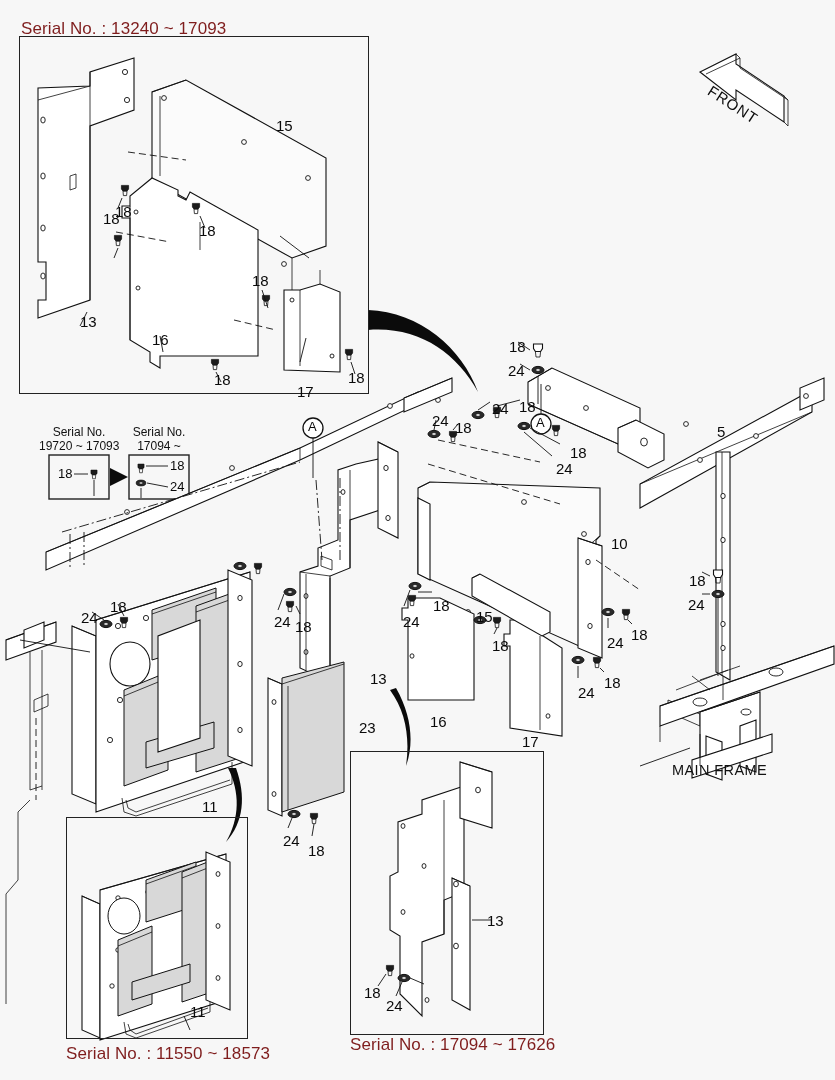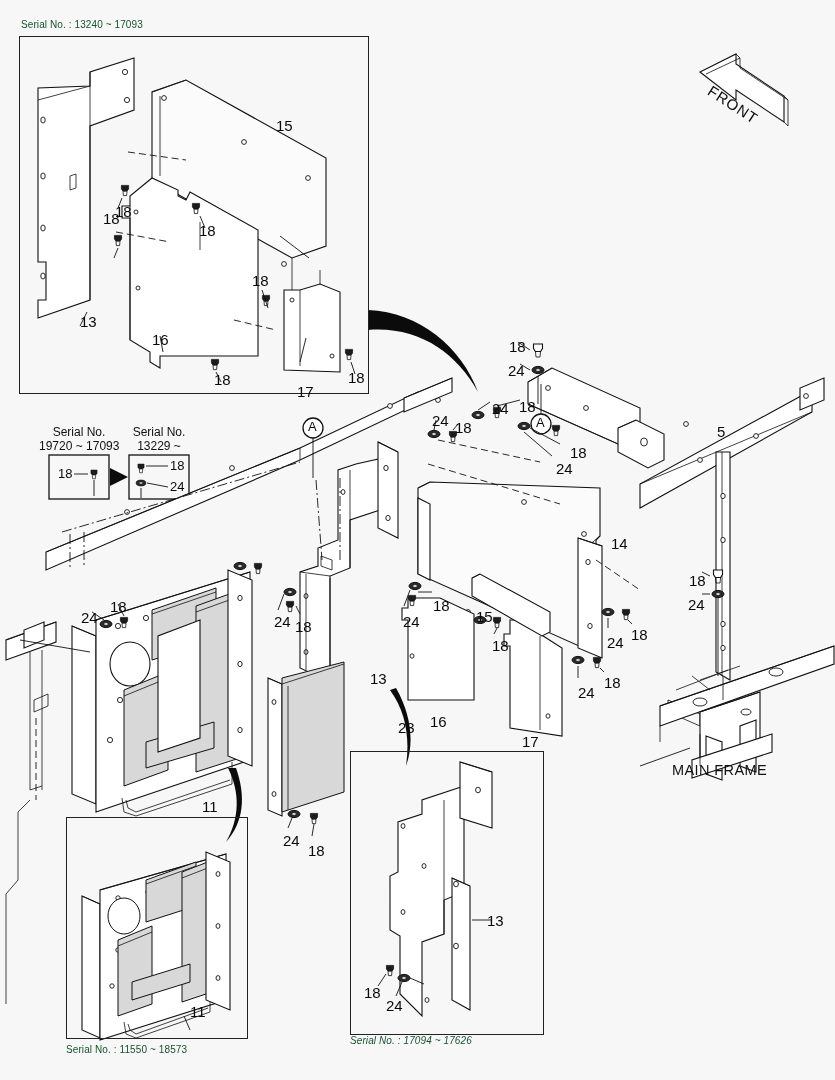--- a/index.html
+++ b/index.html
@@ -8,24 +8,24 @@
     background:#f7f7f7;
     font-family:"Liberation Sans", sans-serif;
     color:#111;
     overflow:hidden;
     position:relative;
   }
   #stage{position:absolute;left:0;top:0;width:835px;height:1080px;}
   svg.layer{position:absolute;left:0;top:0;width:835px;height:1080px;overflow:visible;}
   .cap{
     position:absolute;
-    font-size:10px;
+    font-size:17px;
     letter-spacing:0.1px;
     white-space:nowrap;
-    color:#14532d;
+    color:#7f1d1d;
   }
   .lbl{
     position:absolute;
     font-size:15px;
     white-space:nowrap;
     color:#0a0a0a;
   }
   .lbl.sm{font-size:13px;}
   .frameword{
     position:absolute;
@@ -512,26 +512,26 @@
   </g>
 
 </svg>
 
 <div class="box" style="left:19px;top:36px;width:348px;height:356px;"></div>
 <div class="box" style="left:66px;top:817px;width:180px;height:220px;"></div>
 <div class="box" style="left:350px;top:751px;width:192px;height:282px;"></div>
 
 <div class="cap" style="left:21px;top:19px;">Serial No. : 13240 ~ 17093</div>
 <div class="cap" style="left:66px;top:1044px;">Serial No. : 11550 ~ 18573</div>
-<div class="cap" style="left:350px;top:1035px;font-style:italic;">Serial No. : 17094 ~ 17626</div>
+<div class="cap" style="left:350px;top:1035px;">Serial No. : 17094 ~ 17626</div>
 
 <div class="legendcap" style="left:49px;top:425px;width:60px;">Serial No.</div>
 <div class="legendcap" style="left:39px;top:439px;width:80px;">19720 ~ 17093</div>
 <div class="legendcap" style="left:129px;top:425px;width:60px;">Serial No.</div>
-<div class="legendcap" style="left:126px;top:439px;width:66px;">13229 ~</div>
+<div class="legendcap" style="left:126px;top:439px;width:66px;">17094 ~</div>
 <div class="lbl sm" style="left:58px;top:466px;">18</div>
 <div class="lbl sm" style="left:170px;top:458px;">18</div>
 <div class="lbl sm" style="left:170px;top:479px;">24</div>
 
 <div class="frameword" style="left:672px;top:762px;">MAIN FRAME</div>
 
 <div class="lbl" style="left:308px;top:419px;font-size:13px;">A</div>
 <div class="lbl" style="left:536px;top:415px;font-size:13px;">A</div>
 
 <div class="lbl" style="left:276px;top:117px;">15</div>
@@ -546,26 +546,26 @@
 <div class="lbl" style="left:348px;top:369px;">18</div>
 
 <div class="lbl" style="left:190px;top:1003px;">11</div>
 
 <div class="lbl" style="left:487px;top:912px;">13</div>
 <div class="lbl" style="left:364px;top:984px;">18</div>
 <div class="lbl" style="left:386px;top:997px;">24</div>
 
 <div id="callout-host">
       <div class="lbl" style="left: 717px; top: 423px;">5</div>
-      <div class="lbl" style="left: 611px; top: 535px;">14</div>
+      <div class="lbl" style="left: 611px; top: 535px;">10</div>
       <div class="lbl" style="left: 370px; top: 670px;">13</div>
       <div class="lbl" style="left: 430px; top: 713px;">16</div>
       <div class="lbl" style="left: 522px; top: 733px;">17</div>
       <div class="lbl" style="left: 476px; top: 608px;">15</div>
-      <div class="lbl" style="left: 359px; top: 719px; margin-left: 39px;">23</div>
+      <div class="lbl" style="left: 359px; top: 719px;">23</div>
       <div class="lbl" style="left: 202px; top: 798px;">11</div>
       <div class="lbl" style="left: 509px; top: 338px;">18</div>
       <div class="lbl" style="left: 508px; top: 362px;">24</div>
       <div class="lbl" style="left: 432px; top: 412px;">24</div>
       <div class="lbl" style="left: 455px; top: 419px;">18</div>
       <div class="lbl" style="left: 492px; top: 400px;">24</div>
       <div class="lbl" style="left: 519px; top: 398px;">18</div>
       <div class="lbl" style="left: 570px; top: 444px;">18</div>
       <div class="lbl" style="left: 556px; top: 460px;">24</div>
       <div class="lbl" style="left: 110px; top: 598px;">18</div>

